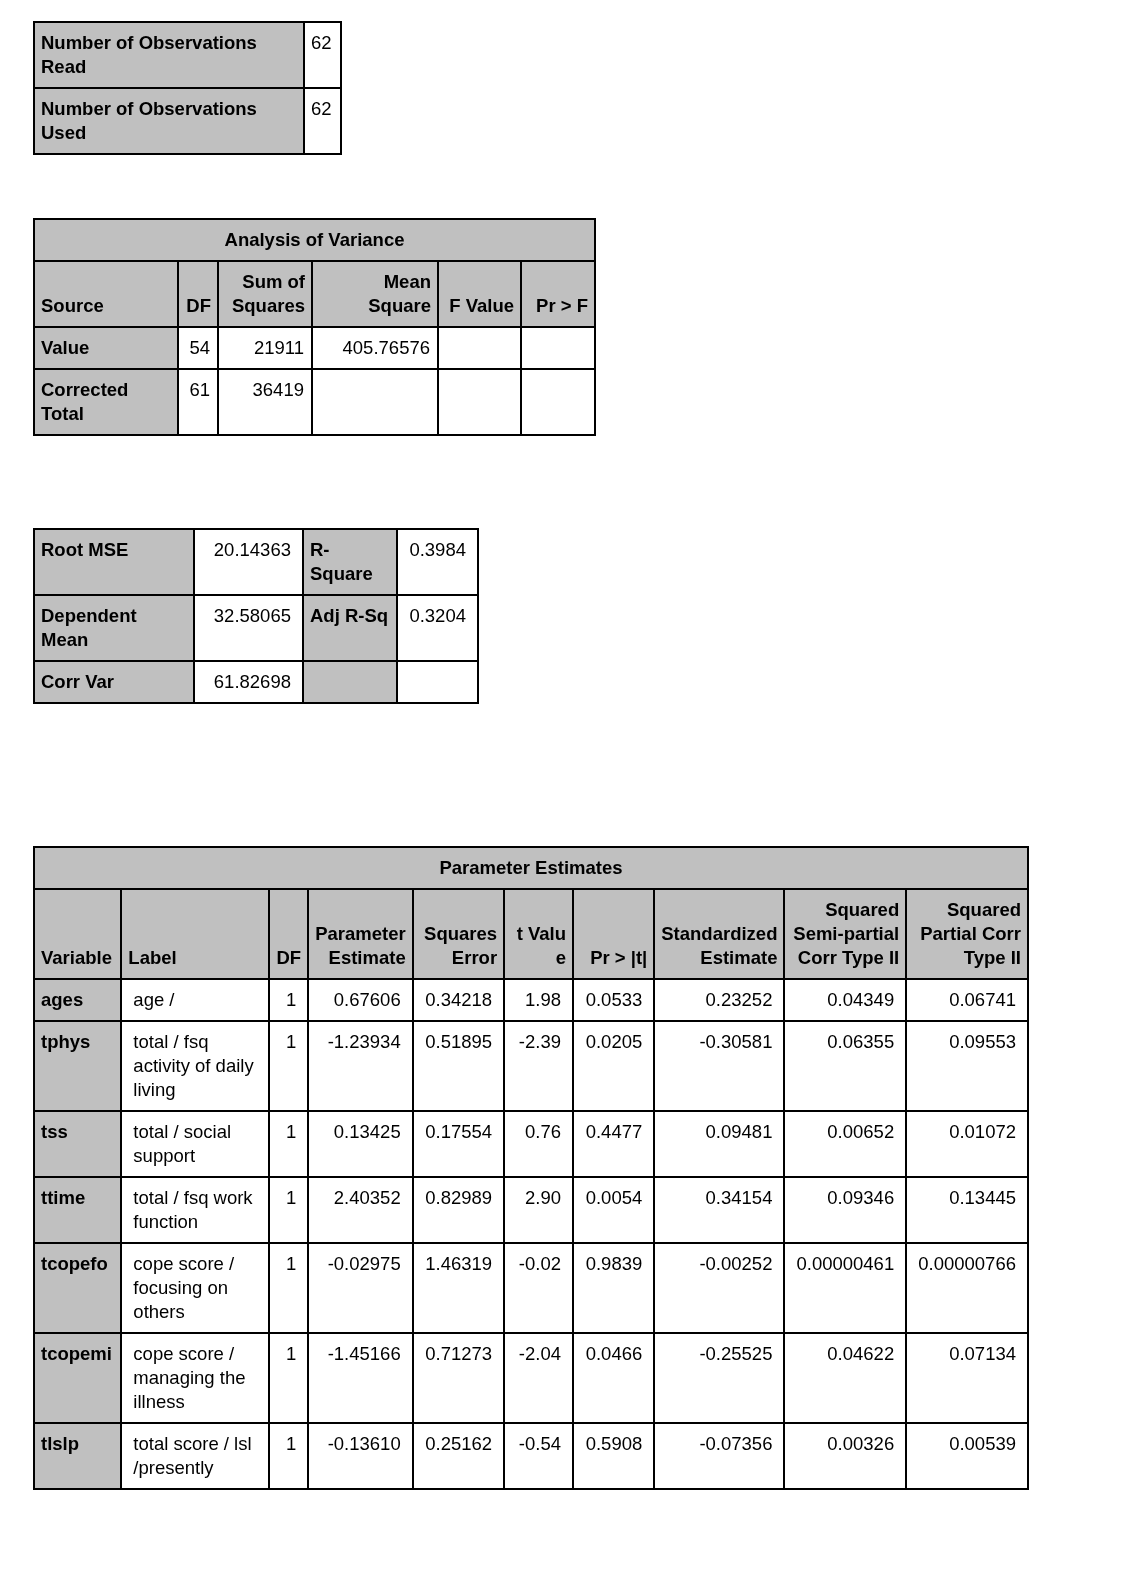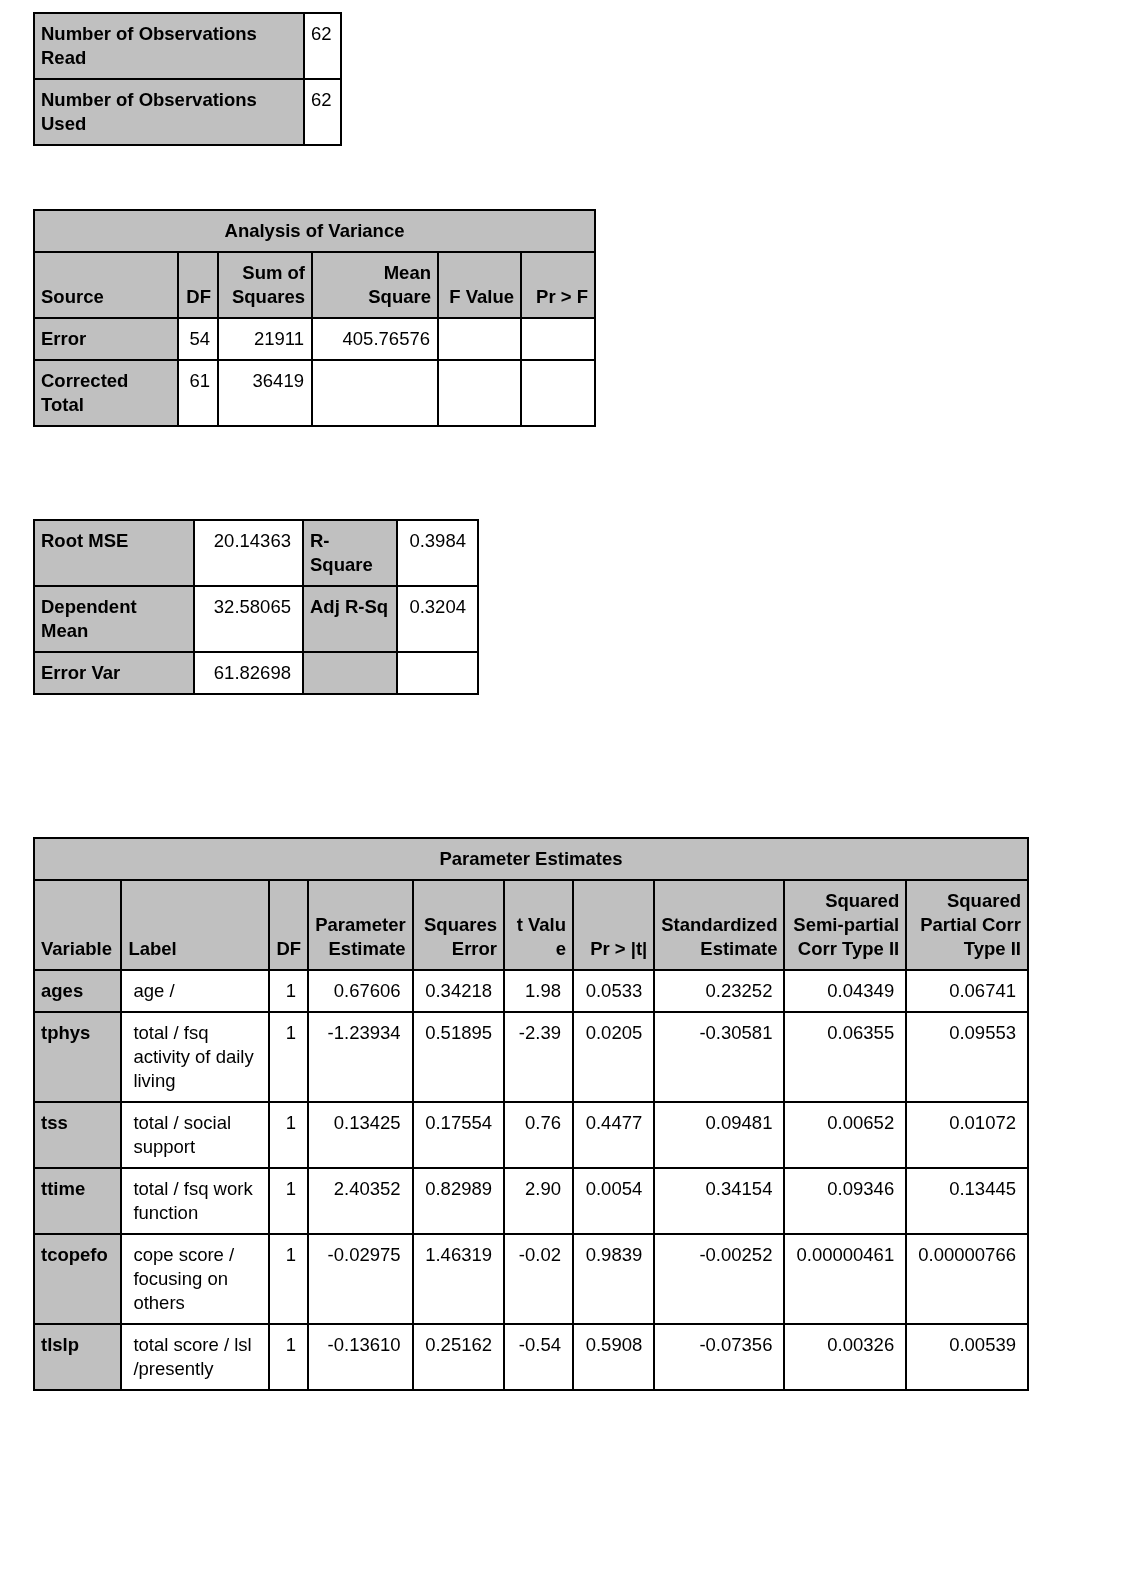--- a/index.html
+++ b/index.html
@@ -8,21 +8,21 @@
     background: #ffffff;
     color: #000000;
     font-family: "Liberation Sans", sans-serif;
     font-size: 18.5px;
     line-height: 24px;
   }
   .page {
     width: 1029px;
     min-height: 1578px;
     box-sizing: border-box;
-    padding: 12px 0 20px 33px;
+    padding: 21px 0 20px 33px;
     background: #ffffff;
   }
   table {
     border-collapse: collapse;
     table-layout: fixed;
     border: 2px solid #000000;
   }
   th, td {
     border: 2px solid #000000;
     overflow-wrap: break-word;
@@ -95,21 +95,21 @@
       </tr>
       <tr>
         <th>Source</th>
         <th class="right">DF</th>
         <th class="right">Sum of Squares</th>
         <th class="right">Mean Square</th>
         <th class="right">F Value</th>
         <th class="right">Pr &gt; F</th>
       </tr>
       <tr>
-        <th class="rowlbl">Error</th>
+        <th class="rowlbl">Value</th>
         <td>54</td>
         <td>21911</td>
         <td>405.76576</td>
         <td></td>
         <td></td>
       </tr>
       <tr>
         <th class="rowlbl">Corrected Total</th>
         <td>61</td>
         <td>36419</td>
@@ -134,21 +134,21 @@
         <th class="rowlbl">R-Square</th>
         <td>0.3984</td>
       </tr>
       <tr>
         <th class="rowlbl">Dependent Mean</th>
         <td>32.58065</td>
         <th class="rowlbl">Adj R-Sq</th>
         <td>0.3204</td>
       </tr>
       <tr>
-        <th class="rowlbl">Error Var</th>
+        <th class="rowlbl">Corr Var</th>
         <td>61.82698</td>
         <th class="rowlbl"></th>
         <td></td>
       </tr>
     </tbody>
   </table>
 
   <table class="param">
     <colgroup>
       <col style="width:90px">
@@ -232,20 +232,32 @@
         <td>1</td>
         <td>-0.02975</td>
         <td>1.46319</td>
         <td>-0.02</td>
         <td>0.9839</td>
         <td>-0.00252</td>
         <td>0.00000461</td>
         <td>0.00000766</td>
       </tr>
       <tr>
+        <th class="rowlbl">tcopemi</th>
+        <td class="left">cope score / managing the illness</td>
+        <td>1</td>
+        <td>-1.45166</td>
+        <td>0.71273</td>
+        <td>-2.04</td>
+        <td>0.0466</td>
+        <td>-0.25525</td>
+        <td>0.04622</td>
+        <td>0.07134</td>
+      </tr>
+      <tr>
         <th class="rowlbl">tlslp</th>
         <td class="left">total score / lsl /presently</td>
         <td>1</td>
         <td>-0.13610</td>
         <td>0.25162</td>
         <td>-0.54</td>
         <td>0.5908</td>
         <td>-0.07356</td>
         <td>0.00326</td>
         <td>0.00539</td>

